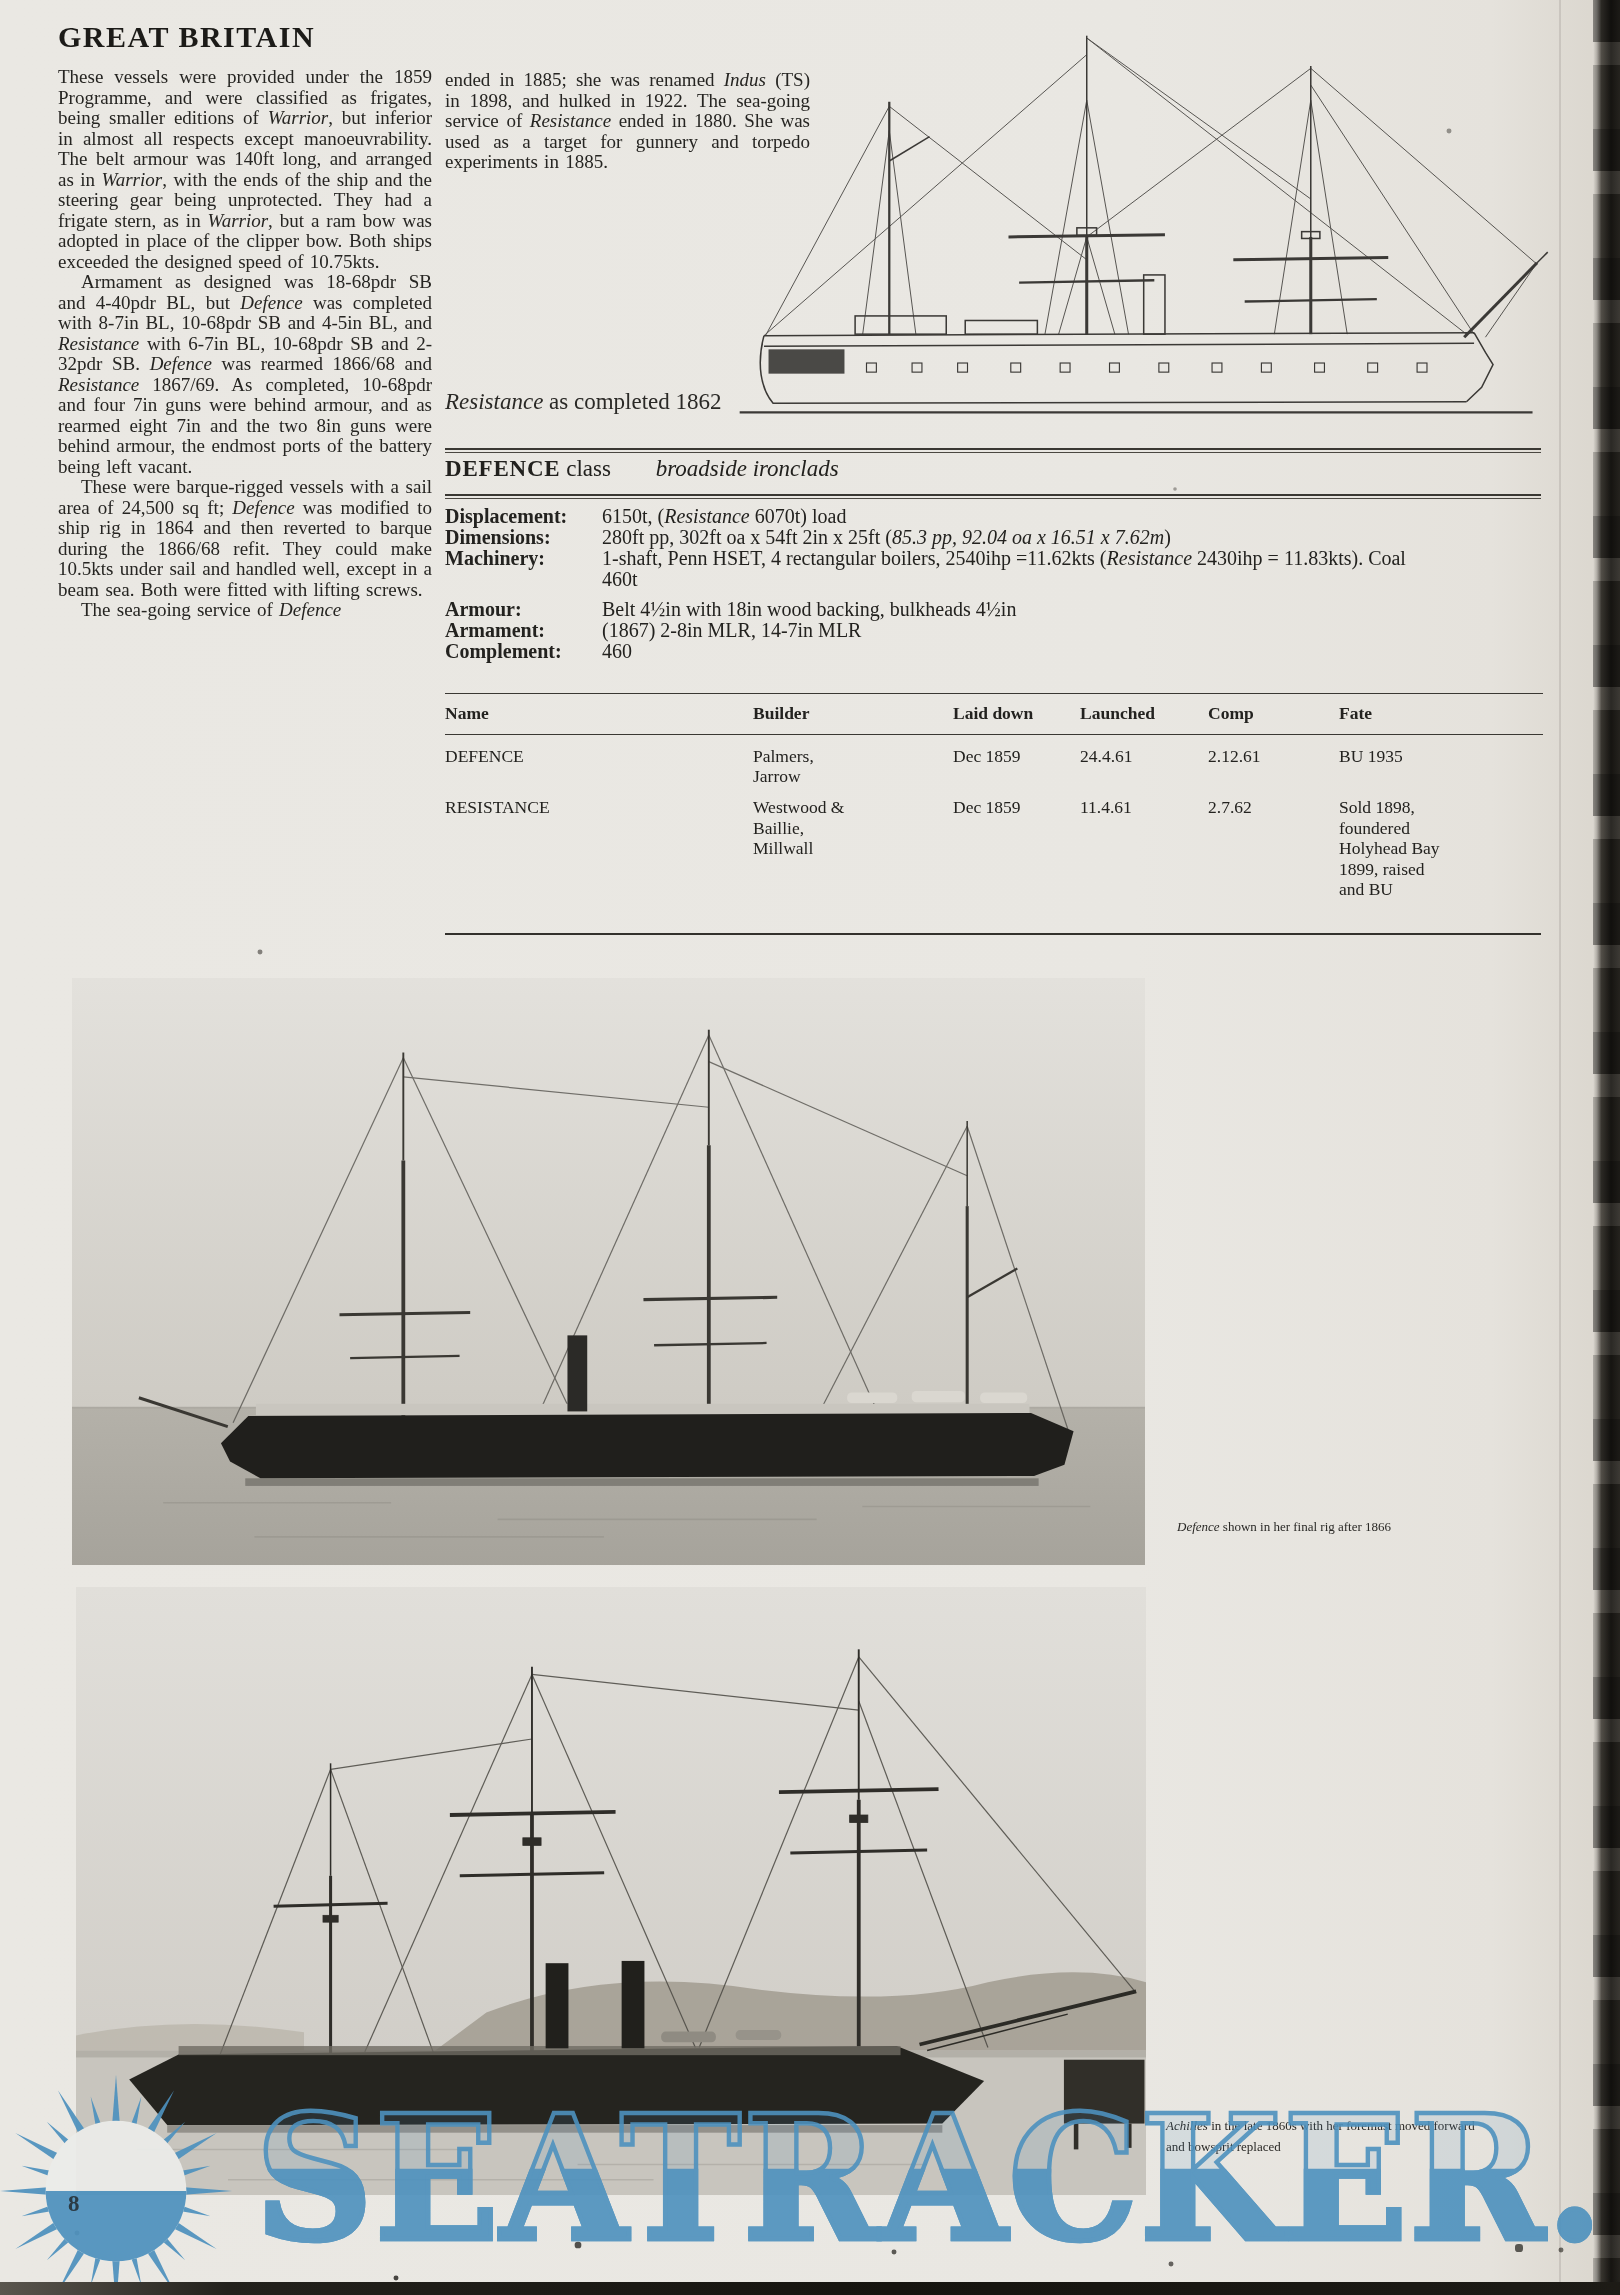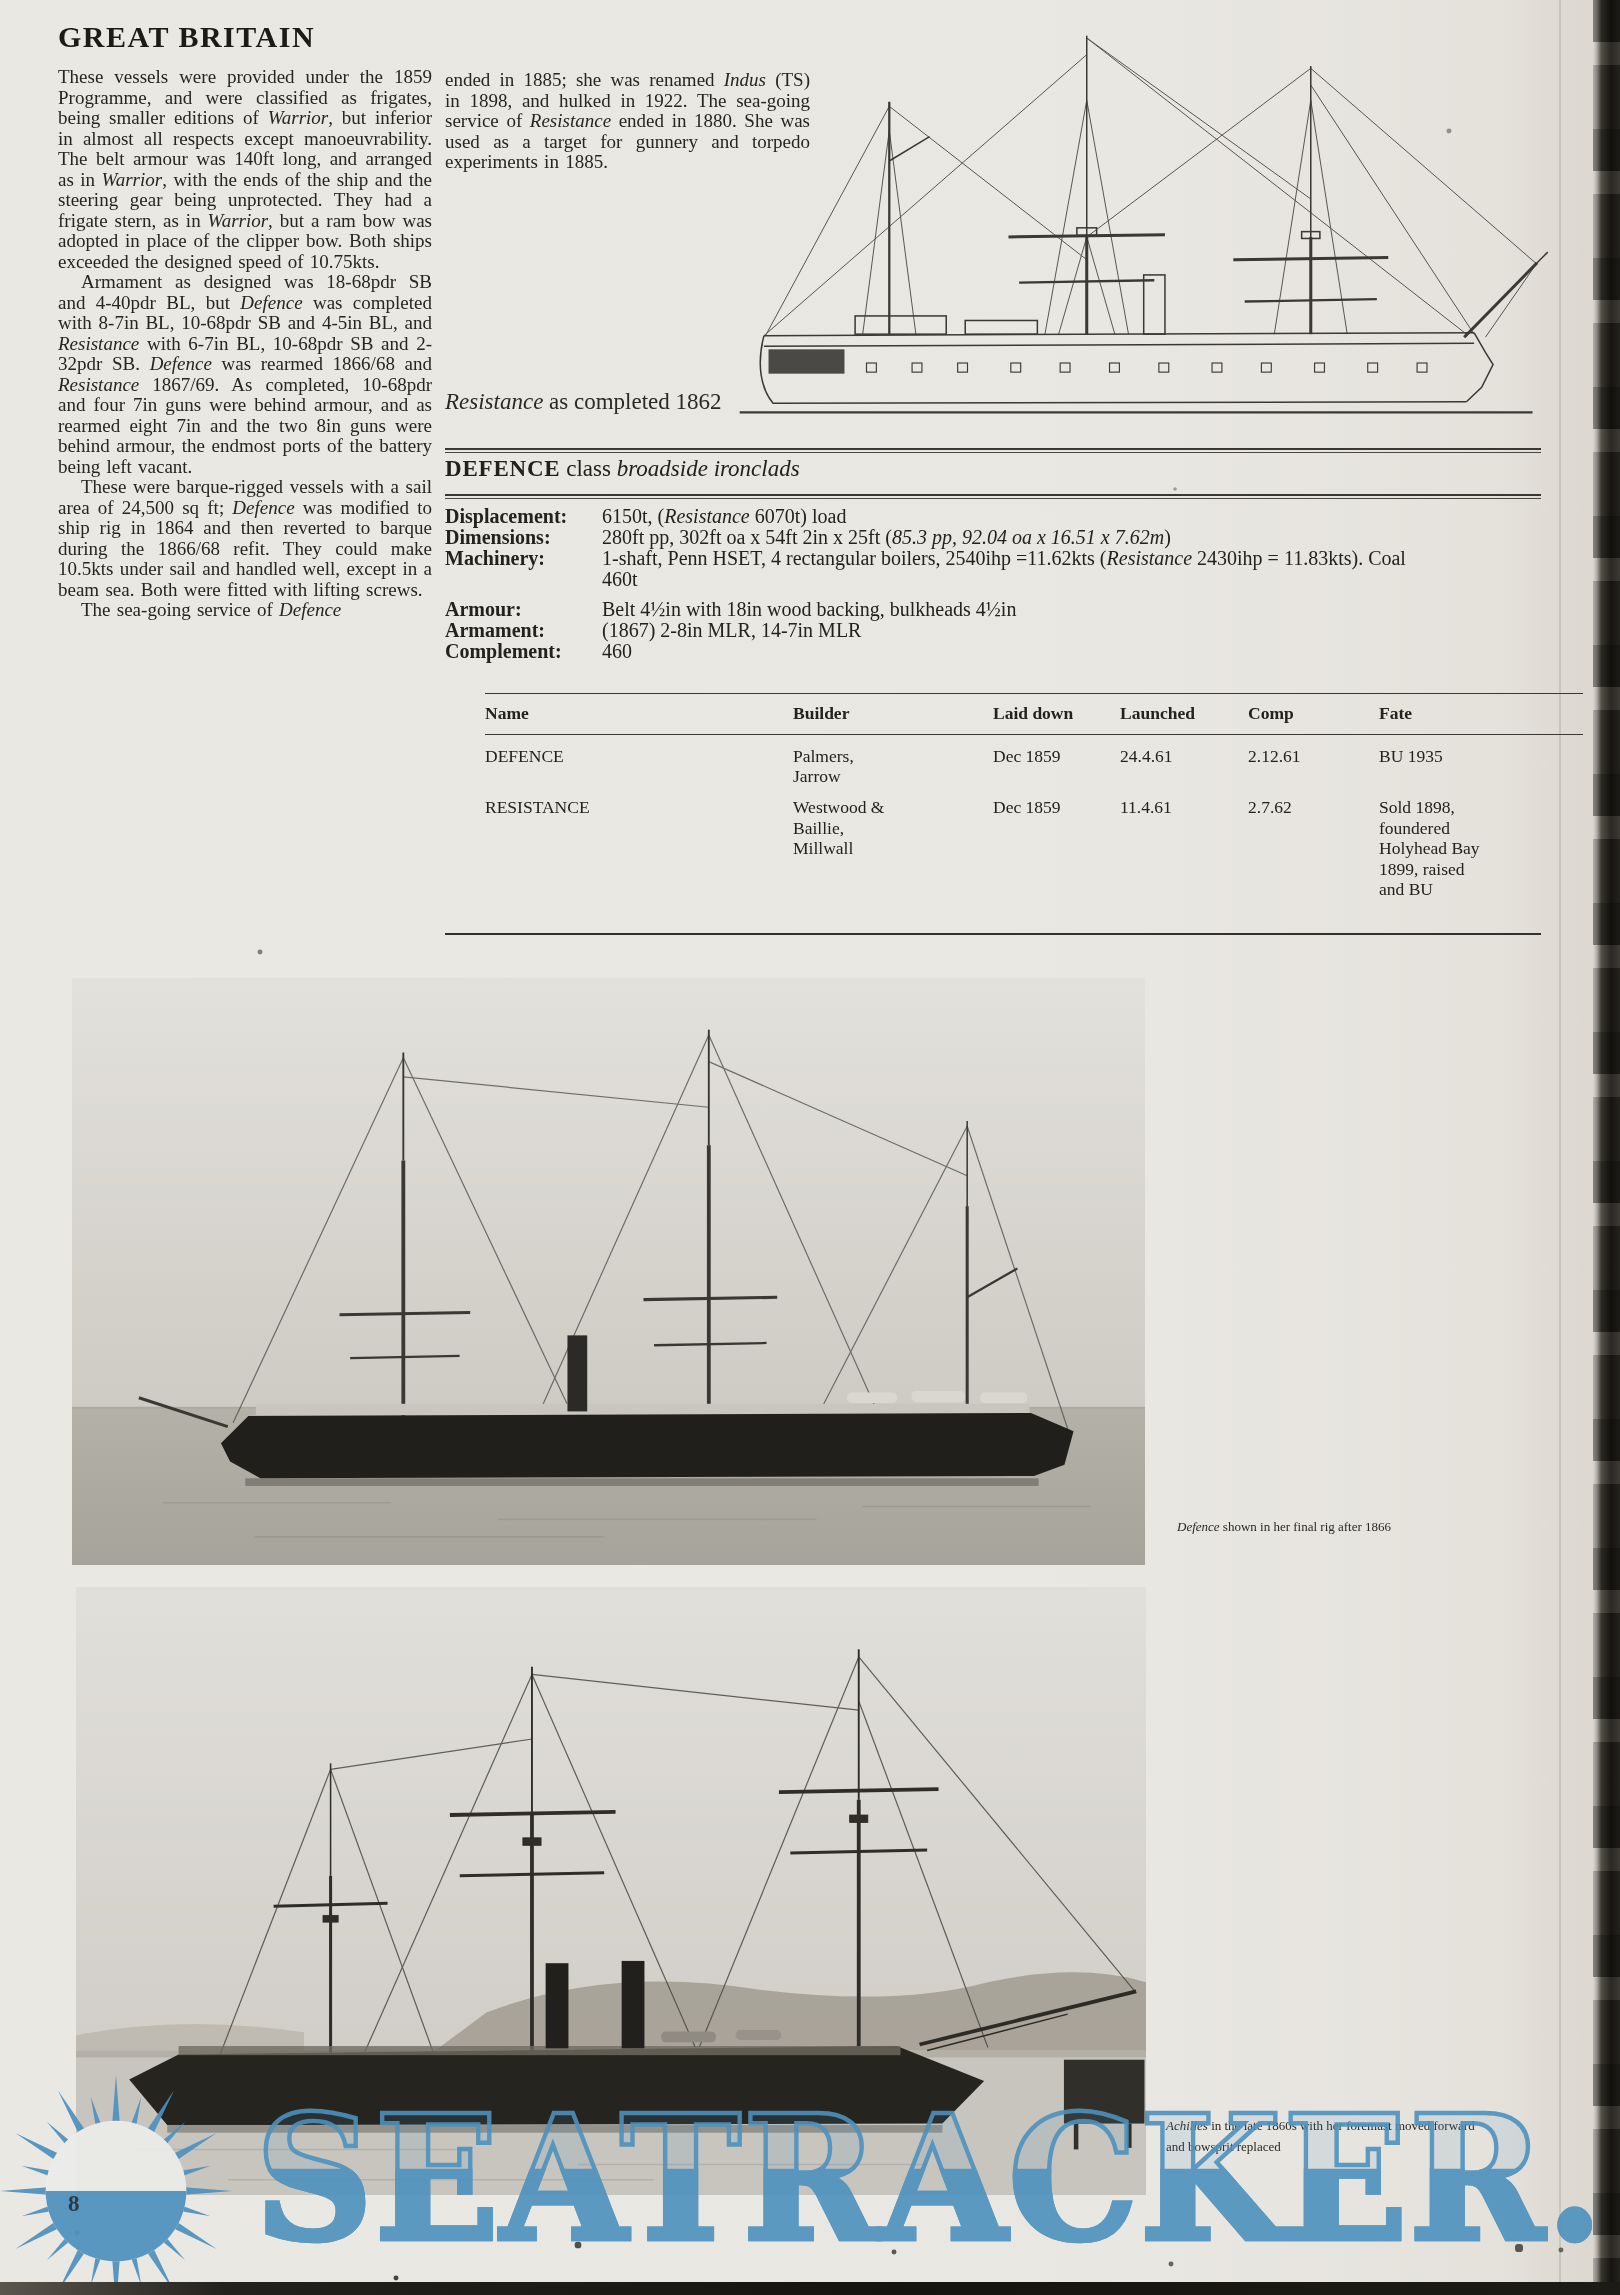--- a/index.html
+++ b/index.html
@@ -20,29 +20,29 @@
   .col p.indent { text-indent:23px; }
 
   .drawing-caption { position:absolute; left:445px; top:389px; width:327px; font-size:23px; color:#2a2926; }
 
   .rule-double {
     position:absolute; left:445px; width:1096px; height:4.6px;
     border-top:2.3px solid #3a3833; border-bottom:0.8px solid #4a4741;
   }
   .class-header { position:absolute; left:445px; top:456px; font-size:23px; color:#22211e; }
   .class-header .cname { font-weight:bold; letter-spacing:0.8px; }
-  .class-header .csub { font-style:italic; }
+  .class-header .csub { font-style:italic;margin-left:39px; }
 
   .specs { position:absolute; left:445px; top:506px; width:1099px; font-size:20px; line-height:21px; }
   .spec-row { display:flex; }
   .spec-row.gap { margin-bottom:9px;justify-content:flex-end; }
   .spec-label { width:157px; flex:none; font-weight:bold; }
   .spec-value { flex:1; }
 
-  .ships { position:absolute; left:445px; top:693px; width:1098px; font-size:17.5px; line-height:20.5px;margin-left:40px; }
+  .ships { position:absolute; left:445px; top:693px; width:1098px; font-size:17.5px; line-height:20.5px; }
   .tbl-rule-top { border-top:1.5px solid #3a3833; }
   .tbl-head {
     display:grid; grid-template-columns:308px 200px 127px 128px 131px 1fr;
     font-weight:bold; padding:9px 0 10.6px;
     border-bottom:1.5px solid #3a3833;
   }
   .tbl-row { display:grid; grid-template-columns:308px 200px 127px 128px 131px 1fr; padding-top:10.6px; }
   .pre { white-space:pre-line; }
   .ships-bottom-rule { position:absolute; left:445px; top:933px; width:1096px; border-top:2.3px solid #33312c; }
 

